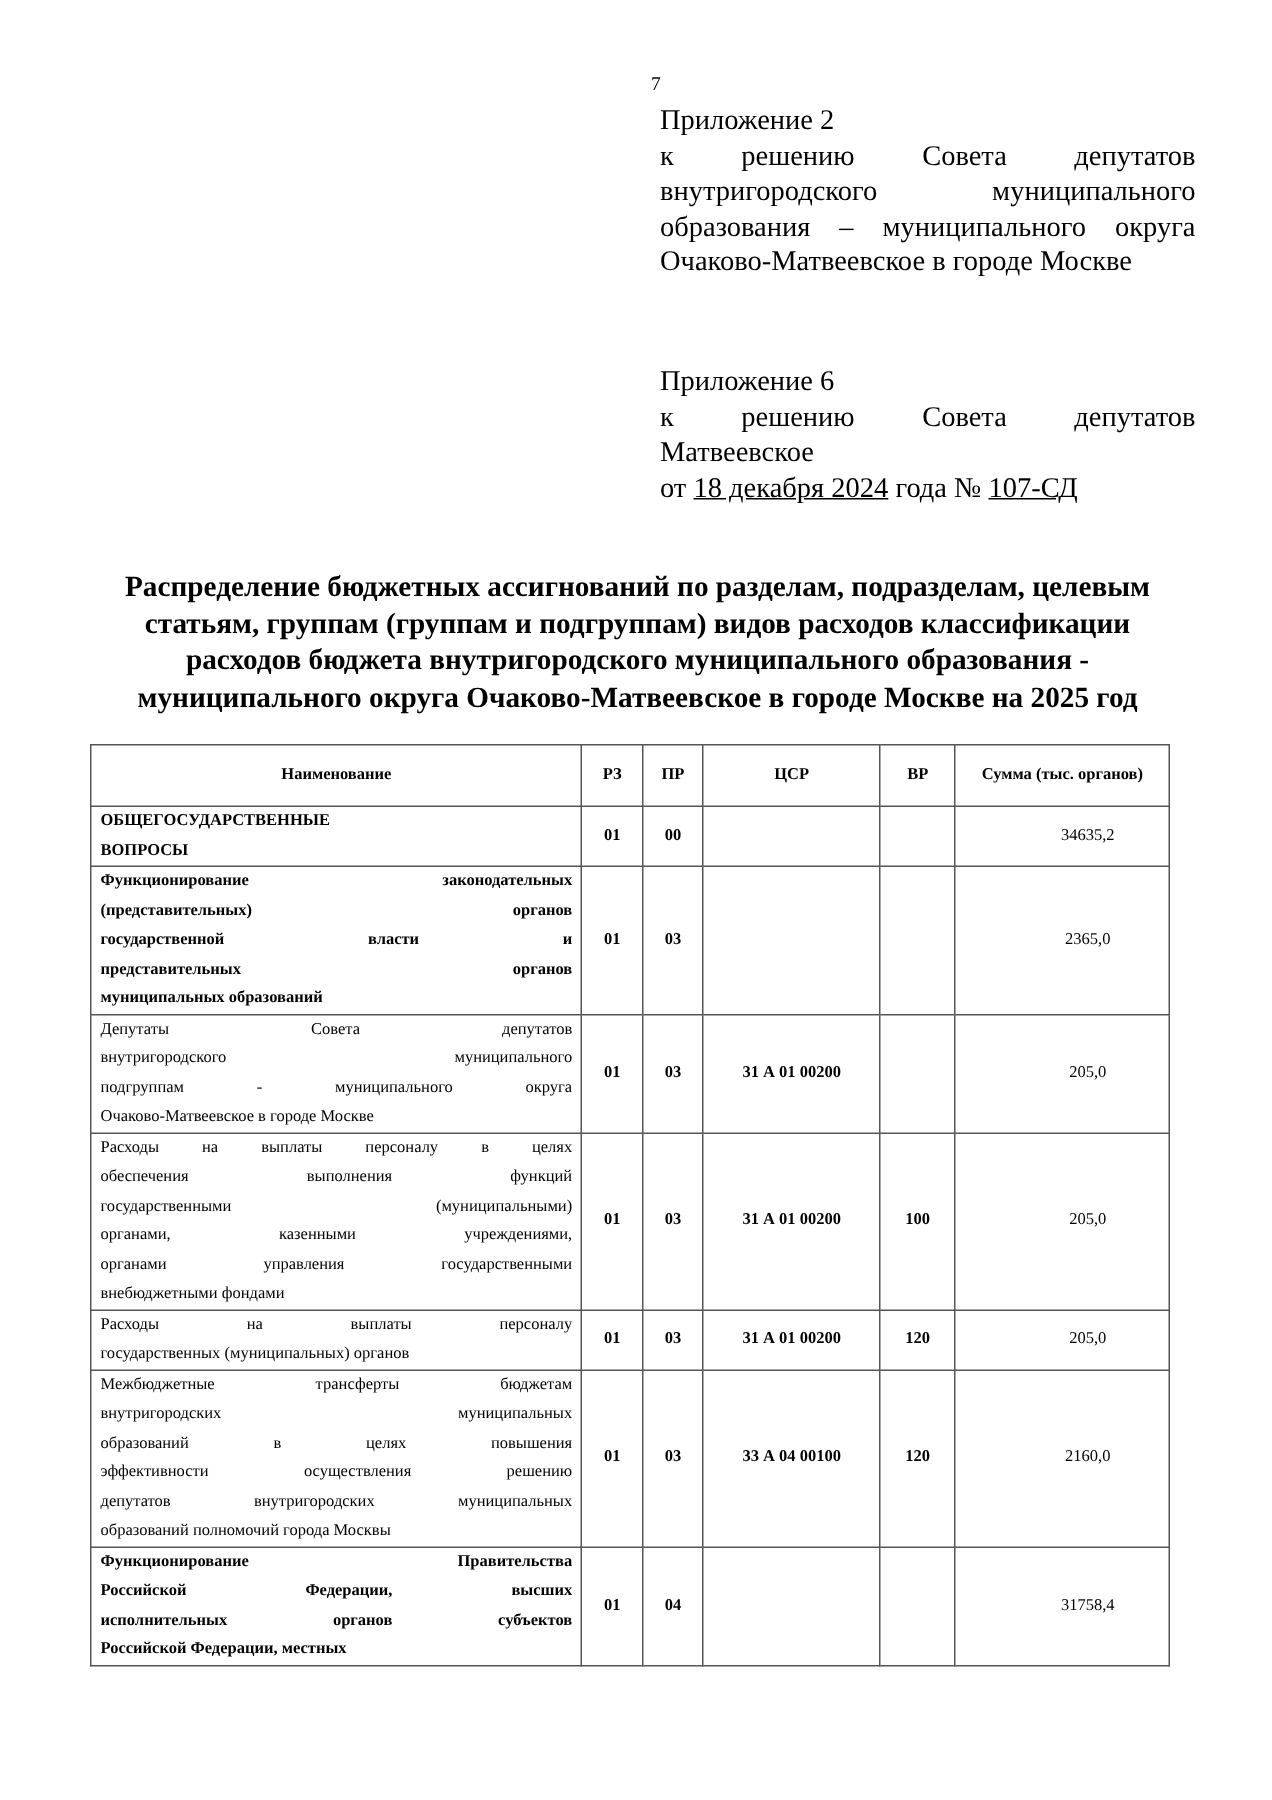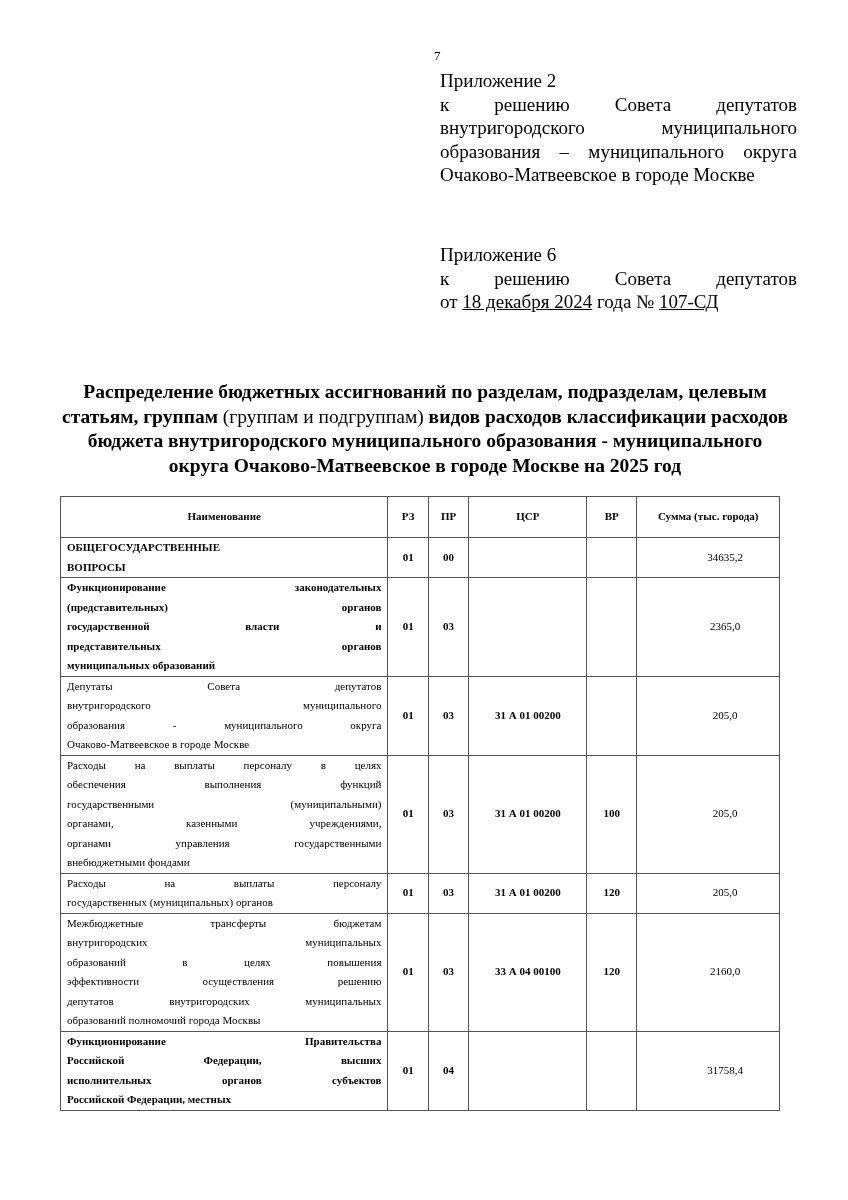--- a/index.html
+++ b/index.html
@@ -7,21 +7,21 @@
          font-family:"Liberation Serif", serif; color:#000; }
   .pagenum { position:absolute; left:434px; top:48px; font-size:13px; }
   .app { position:absolute; left:440px; width:357px; font-size:19px; line-height:23.5px; }
   .app .line { text-align:justify; text-align-last:justify; white-space:nowrap; }
   .app .line.left { text-align:left; text-align-last:left; }
   .app u { text-decoration:underline; }
   #app2 { top:69px; }
   #app3 { top:243px; }
   .title { position:absolute; left:60px; width:730px; top:380px; text-align:center;
            font-weight:bold; font-size:19.5px; line-height:24.5px; }
-  .title .normal { font-weight:normal; }
+  .title .normal { font-weight:bold; }
   table { position:absolute; left:60px; top:496px; border-collapse:collapse; width:720px;
           font-size:11px; }
   td, th { border:1px solid #555; padding:0 6px; vertical-align:middle; line-height:19.5px; }
   th { font-weight:bold; text-align:center; height:40px; }
   td.name { text-align:justify; width:321px; }
   td.name span { display:block; text-align:justify; text-align-last:justify; }
   td.name span.last { text-align-last:left; }
   td.c { text-align:center;font-weight:bold; }
   td.rz, th.rz { width:28px; }
   td.pr, th.pr { width:28px; }
@@ -39,34 +39,35 @@
   <div class="line left">Приложение 2</div>
   <div class="line">к решению Совета депутатов</div>
   <div class="line">внутригородского муниципального</div>
   <div class="line">образования – муниципального округа</div>
   <div class="line left">Очаково-Матвеевское в городе Москве</div>
 </div>
 
 <div class="app" id="app3">
   <div class="line left">Приложение 6</div>
   <div class="line">к решению Совета депутатов</div>
+  <div class="line left">Матвеевское</div>
   <div class="line left"><span>от </span><u>18 декабря 2024</u><span> года № </span><u>107-СД</u></div>
 </div>
 
 <div class="title"><span>Распределение бюджетных ассигнований по разделам, подразделам, целевым статьям, группам </span><span class="normal">(группам и подгруппам)</span><span> видов расходов классификации расходов бюджета внутригородского муниципального образования - муниципального округа Очаково-Матвеевское в городе Москве на 2025 год</span></div>
 
 <table>
   <thead>
     <tr>
       <th>Наименование</th>
       <th class="rz">РЗ</th>
       <th class="pr">ПР</th>
       <th class="csr">ЦСР</th>
       <th class="vr">ВР</th>
-      <th>Сумма (тыс. города)</th>
+      <th>Сумма (тыс. органов)</th>
     </tr>
   </thead>
   <tbody id="tbody">
       <tr class="bold">
         <td class="name">
           <span class="last">ОБЩЕГОСУДАРСТВЕННЫЕ</span>
           <span class="last">ВОПРОСЫ</span>
         </td>
         <td class="c rz">01</td>
         <td class="c pr">00</td>
@@ -85,21 +86,21 @@
         <td class="c rz">01</td>
         <td class="c pr">03</td>
         <td class="c csr"></td>
         <td class="c vr"></td>
         <td class="sum">2365,0</td>
       </tr>
       <tr>
         <td class="name">
           <span>Депутаты Совета депутатов</span>
           <span>внутригородского муниципального</span>
-          <span>образования - муниципального округа</span>
+          <span>подгруппам - муниципального округа</span>
           <span class="last">Очаково-Матвеевское в городе Москве</span>
         </td>
         <td class="c rz">01</td>
         <td class="c pr">03</td>
         <td class="c csr">31 А 01 00200</td>
         <td class="c vr"></td>
         <td class="sum">205,0</td>
       </tr>
       <tr>
         <td class="name">

